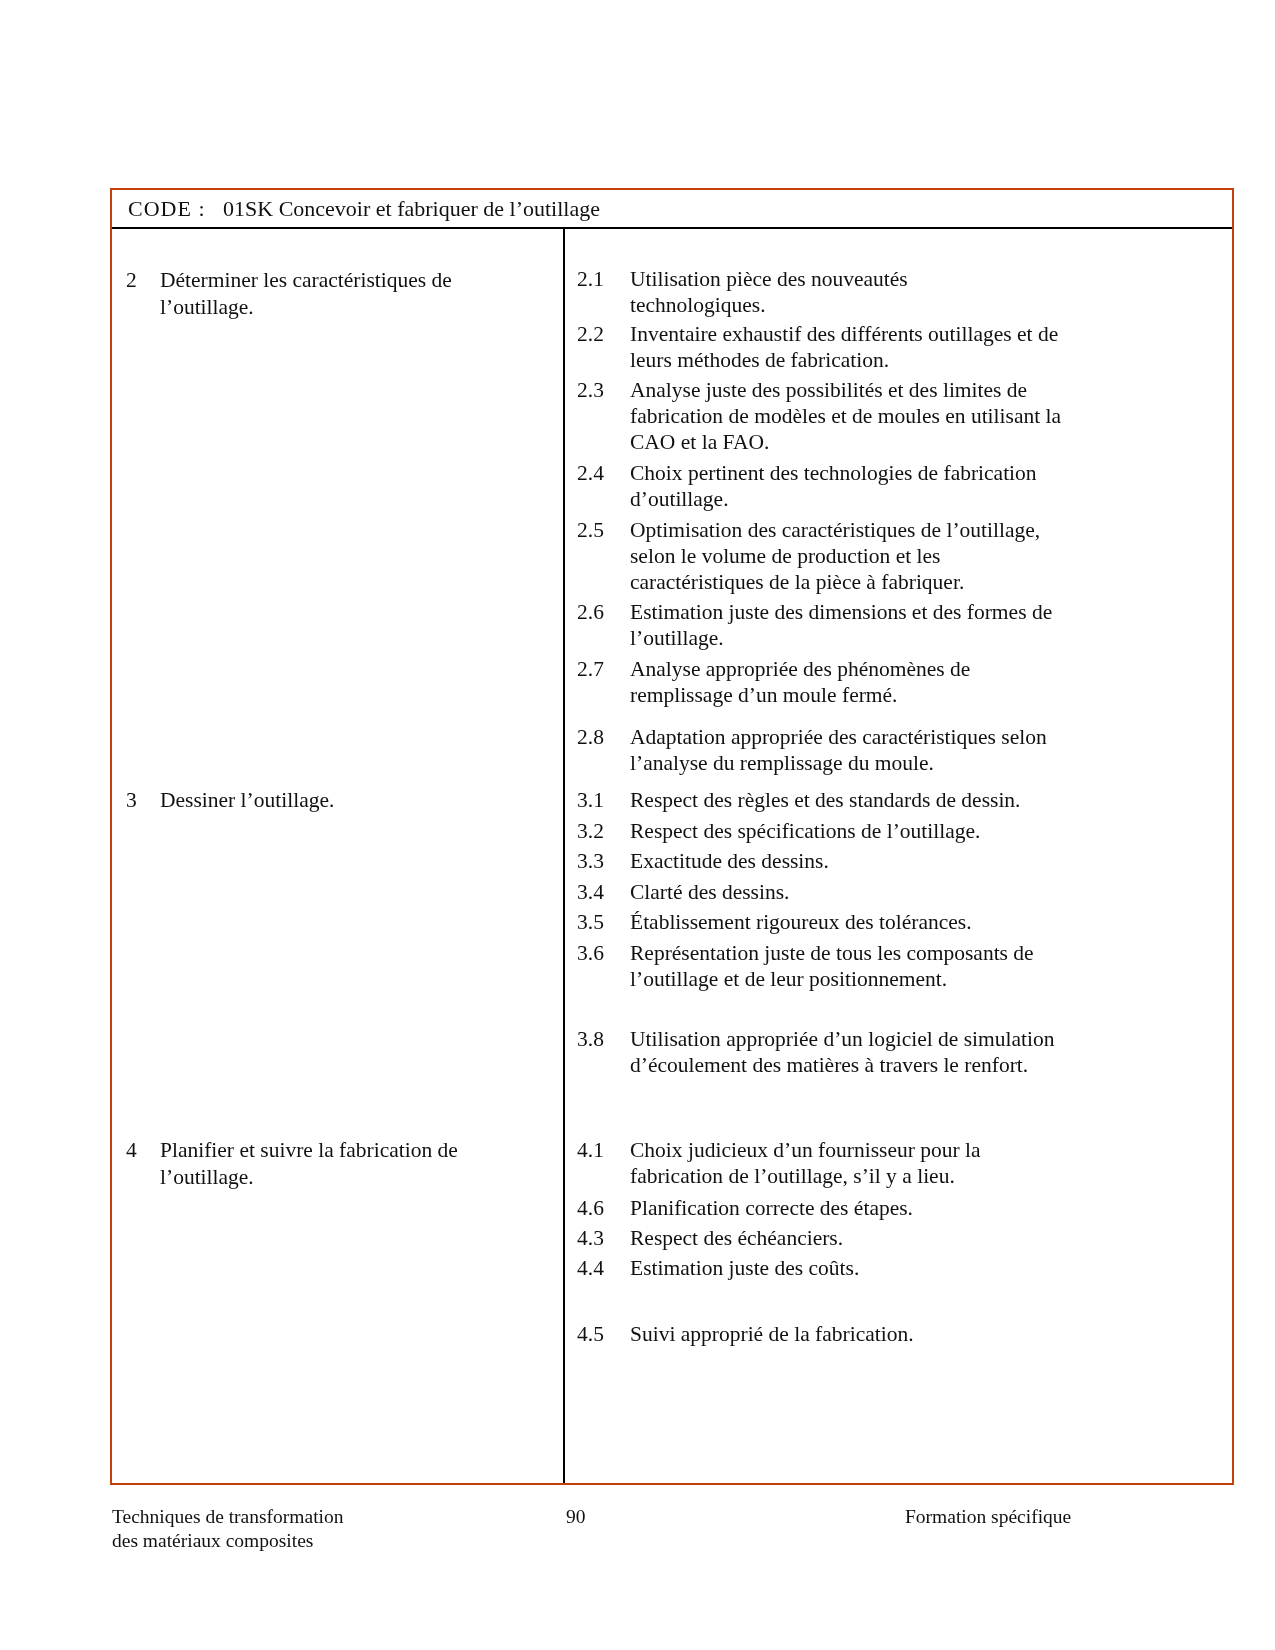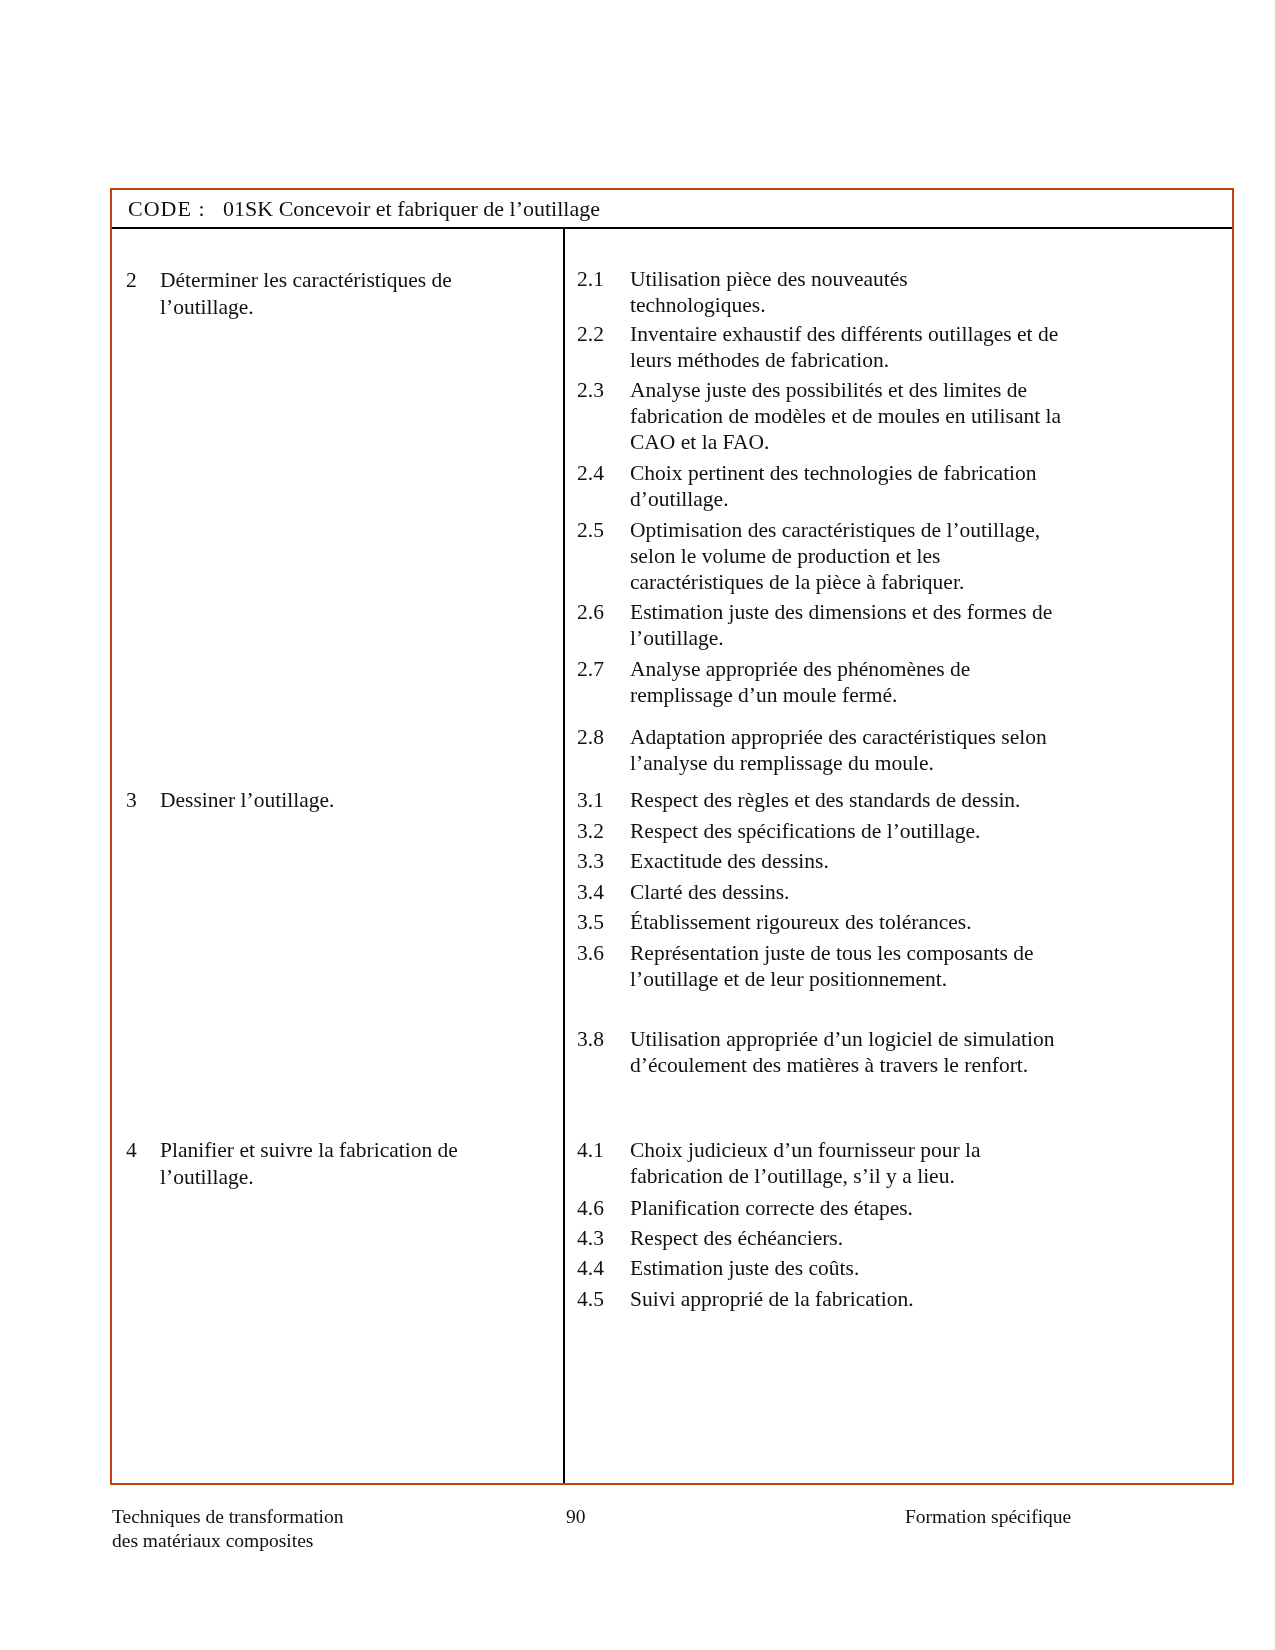--- a/index.html
+++ b/index.html
@@ -123,21 +123,21 @@
       <span class="txt" style="width:450px;">Planification correcte des étapes.</span>
     </div>
     <div class="criterion" style="top:996px;">
       <span class="num">4.3</span>
       <span class="txt" style="width:450px;">Respect des échéanciers.</span>
     </div>
     <div class="criterion" style="top:1026px;">
       <span class="num">4.4</span>
       <span class="txt" style="width:450px;">Estimation juste des coûts.</span>
     </div>
-    <div class="criterion" style="top:1057px;">
+    <div class="criterion" style="top:1092px;">
       <span class="num">4.5</span>
       <span class="txt" style="width:450px;">Suivi approprié de la fabrication.</span>
     </div>
   </div>
 </div>
 
 <div class="footer footer-left">
   <div>Techniques de transformation</div>
   <div>des matériaux composites</div>
 </div>

